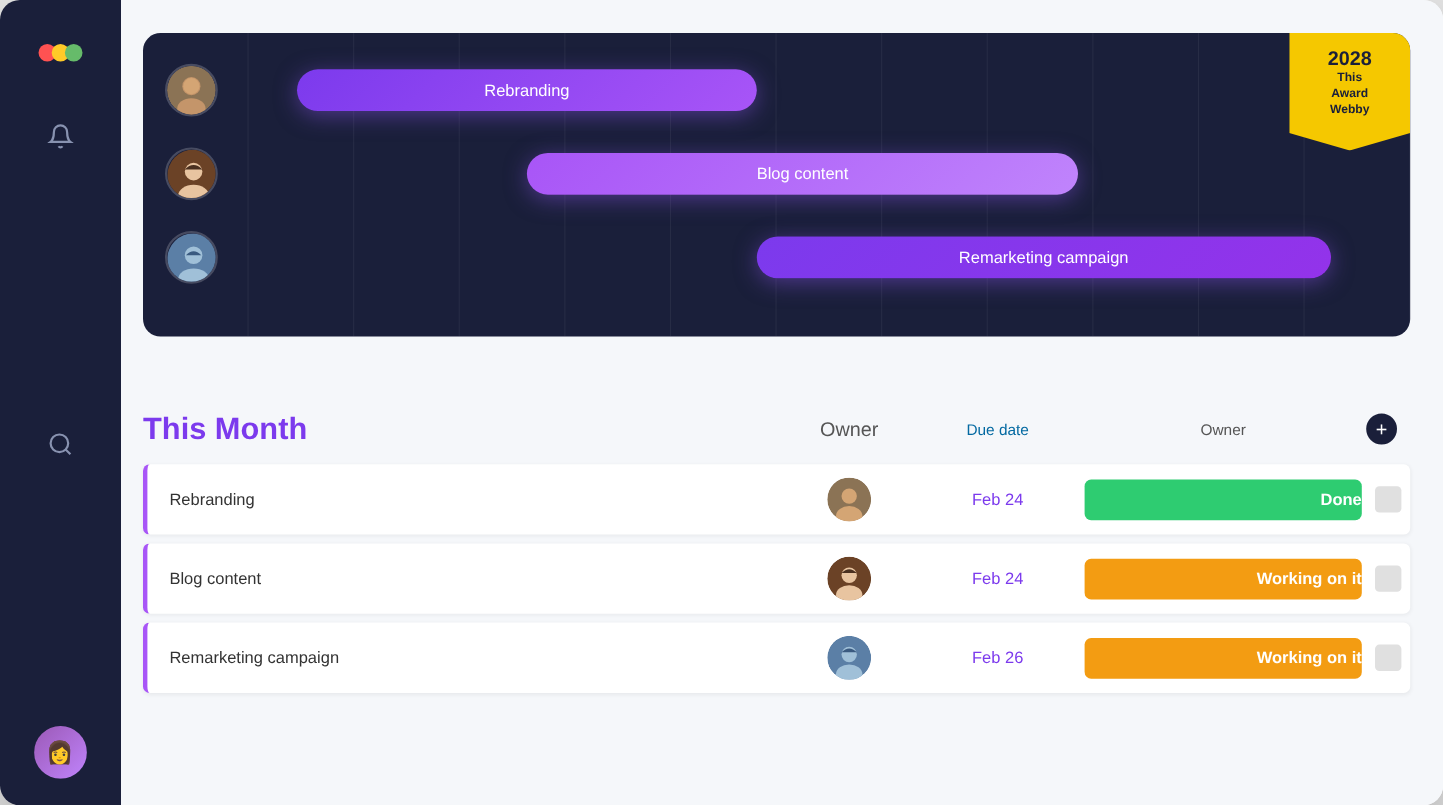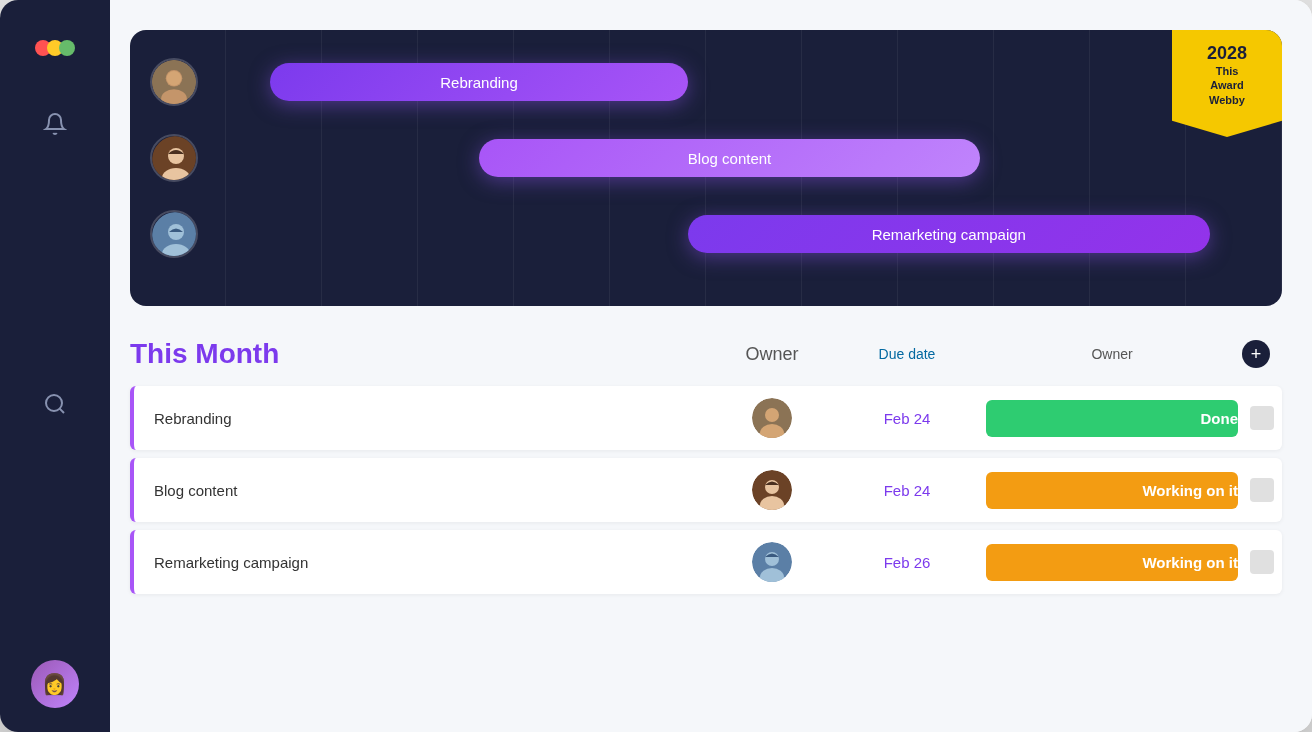--- a/index.html
+++ b/index.html
@@ -198,20 +198,21 @@
       font-size: 11px;
       font-weight: 700;
       color: #1a1f3a;
       line-height: 1.3;
       margin-top: 2px;
     }
 
     
     .table-section {
       flex: 1;
+      margin-top: 36px;
     }
 
     .table-header-row {
       display: flex;
       align-items: center;
       margin-bottom: 16px;
     }
 
     .section-title {
       font-size: 28px;

